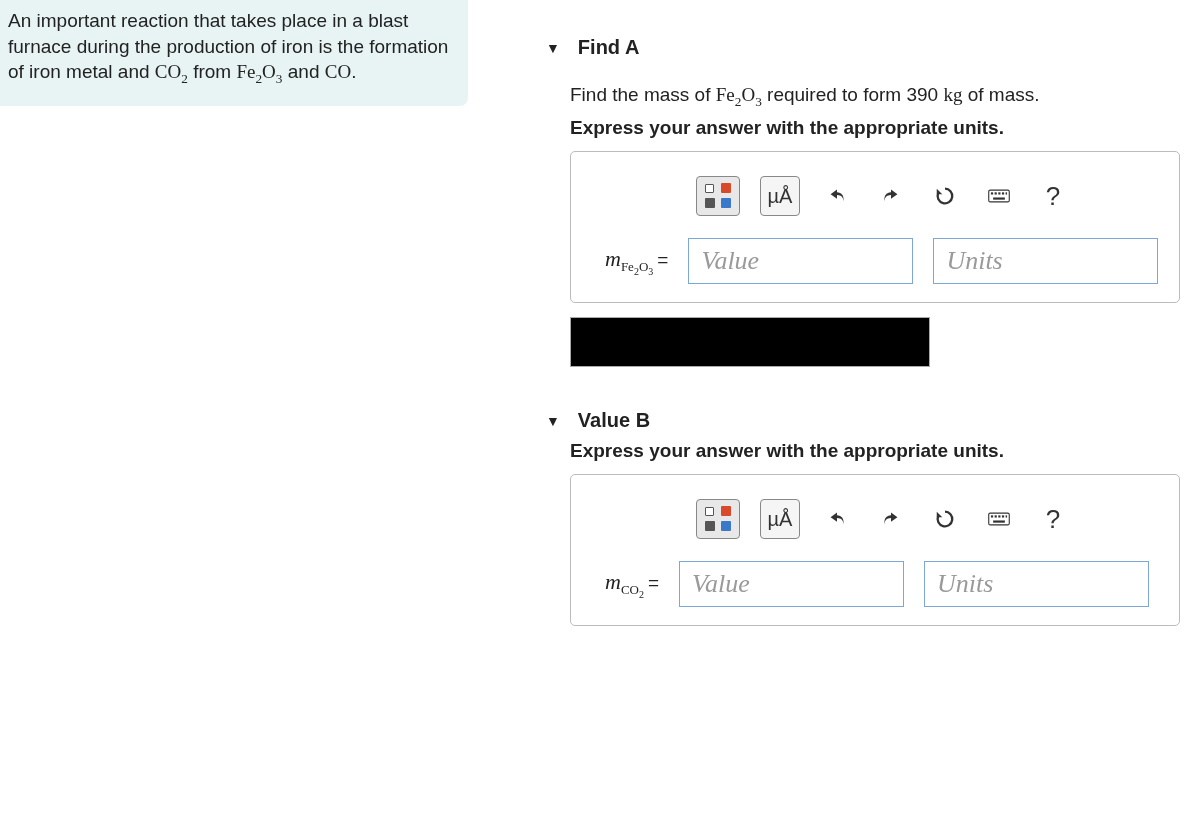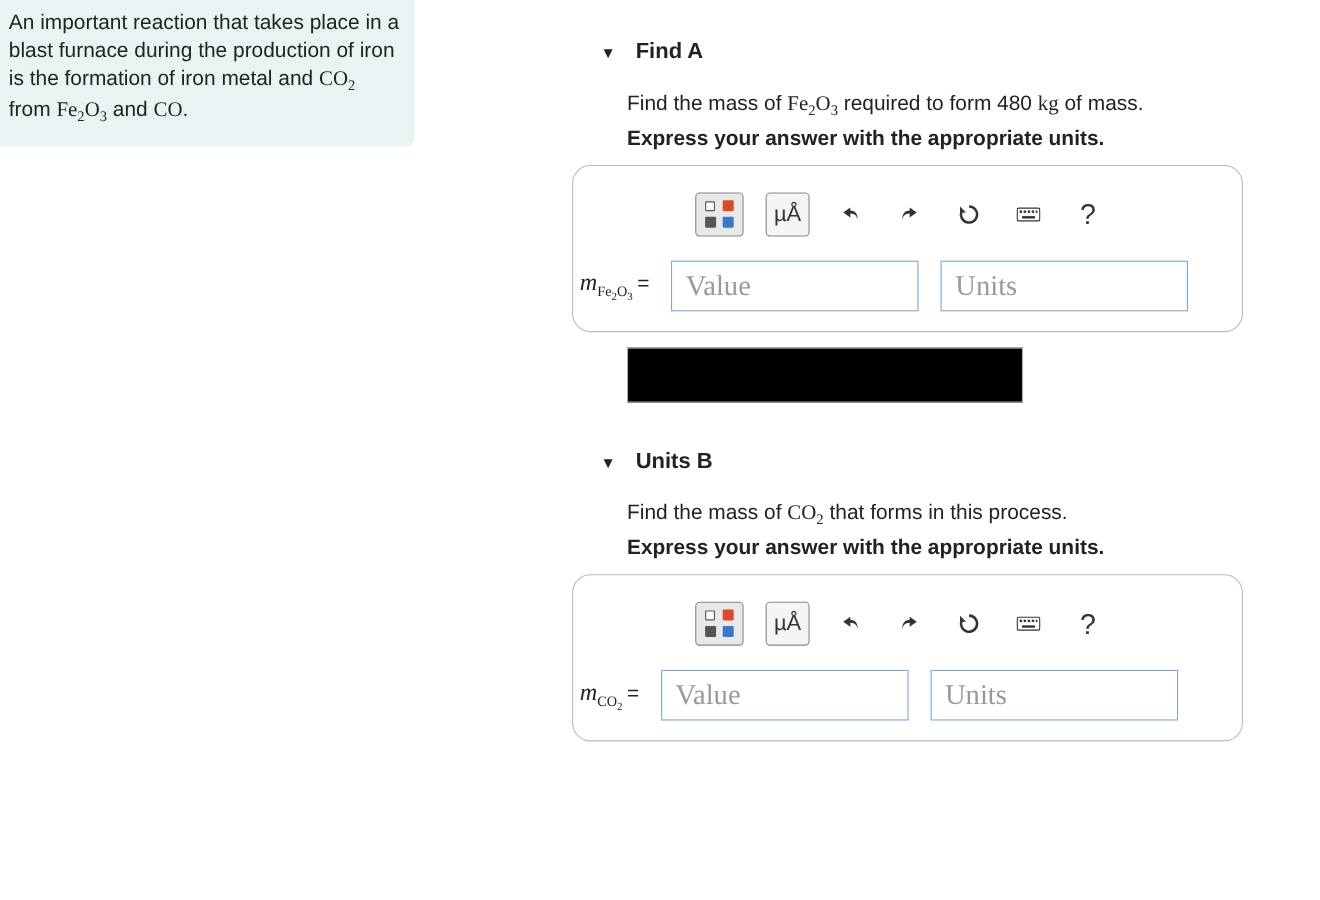--- a/index.html
+++ b/index.html
@@ -9,21 +9,21 @@
     font-size: 19px;
     color: #222;
     background: #fff;
     width: 1200px;
     height: 818px;
     position: relative;
   }
   .left-panel {
     position: absolute;
     left: 0; top: 0;
-    width: 377px;
+    width: 468px;
     padding: 8px 12px 18px 8px;
     background: #e8f4f4;
     border-bottom-right-radius: 8px;
     line-height: 1.35;
   }
   .right-panel {
     position: absolute;
     left: 520px;
     top: 0;
     width: 680px;
@@ -41,24 +41,25 @@
   }
   .question {
     padding: 14px 4px 6px 50px;
     line-height: 1.45;
   }
   .instruct {
     padding: 0px 0 12px 50px;
     font-weight: bold;
   }
   .answer-box {
+    margin-left: 50px;
     width: 610px;
     border: 1px solid #bcbcbc;
-    border-radius: 17px;
-    padding: 14px 14px 18px 2px;
+    border-radius: 5px;
+    padding: 14px 14px 18px 30px;
     background: #fff;
   }
   .toolbar {
     display: flex;
     align-items: center;
     justify-content: center;
     gap: 20px;
     margin-bottom: 22px;
     margin-top: 10px;
   }
@@ -113,20 +114,21 @@
   }
   .mass-label .sub2 {
     font-size: 10px;
     vertical-align: sub;
   }
   .eq { font-style: normal; font-family: Arial; font-size:19px; margin-left:4px;}
   .field {
     height: 46px;
     border: 1px solid #7ba8d4;
     font-family: "Times New Roman", serif;
+    font-style: italic;
     font-size: 26px;
     color: #9a9a9a;
     padding: 4px 12px;
     display: flex;
     align-items: center;
     background: #fff;
   }
   .value-field { width: 225px; }
   .units-field { width: 225px; }
   .blackbar {
@@ -148,21 +150,21 @@
 </div>
 
 <div class="right-panel">
 
   <div class="part-header">
     <span class="collapse-tri">▼</span>
     <span>Find A</span>
   </div>
 
   <div class="question">
-    <span>Find the mass of </span><span class="serif">Fe<sub>2</sub>O<sub>3</sub></span><span> required to form 480 </span><span class="serif">kg</span><span> of mass.</span>
+    <span>Find the mass of </span><span class="serif">Fe<sub>2</sub>O<sub>3</sub></span><span> required to form 390 </span><span class="serif">kg</span><span> of mass.</span>
   </div>
   <div class="instruct">Express your answer with the appropriate units.</div>
 
   <div class="answer-box">
     <div class="toolbar">
       <button class="tool-btn template-btn">
         <span class="blk outline" style="left:8px;top:7px;"></span>
         <span class="blk" style="left:24px;top:6px;background:#d94a2a;"></span>
         <span class="blk" style="left:8px;bottom:7px;"></span>
         <span class="blk" style="left:24px;bottom:7px;background:#3a78c9;"></span>
@@ -205,26 +207,23 @@
       </span>
       <div class="field value-field">Value</div>
       <div class="field units-field">Units</div>
     </div>
   </div>
 
   <div class="blackbar"></div>
 
   <div class="part-header" style="padding-top:42px;">
     <span class="collapse-tri">▼</span>
-    <span>Units B</span>
-  </div>
-
-  <div class="question">
-    <span>Find the mass of </span><span class="serif">CO<sub>2</sub></span><span> that forms in this process.</span>
-  </div>
+    <span>Value B</span>
+  </div>
+
   <div class="instruct">Express your answer with the appropriate units.</div>
 
   <div class="answer-box">
     <div class="toolbar">
       <button class="tool-btn template-btn">
         <span class="blk outline" style="left:8px;top:7px;"></span>
         <span class="blk" style="left:24px;top:6px;background:#d94a2a;"></span>
         <span class="blk" style="left:8px;bottom:7px;"></span>
         <span class="blk" style="left:24px;bottom:7px;background:#3a78c9;"></span>
       </button>

